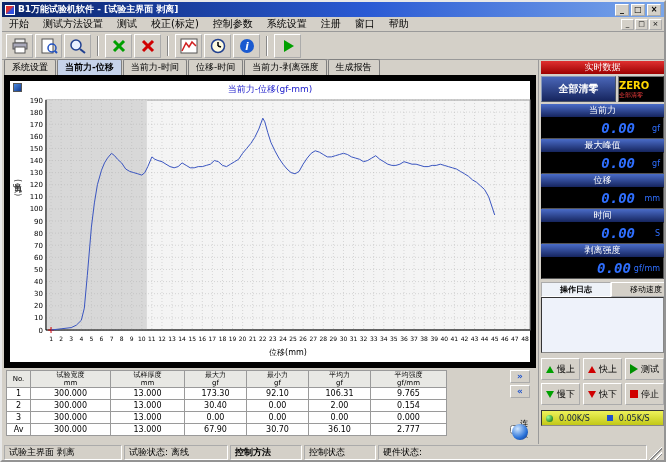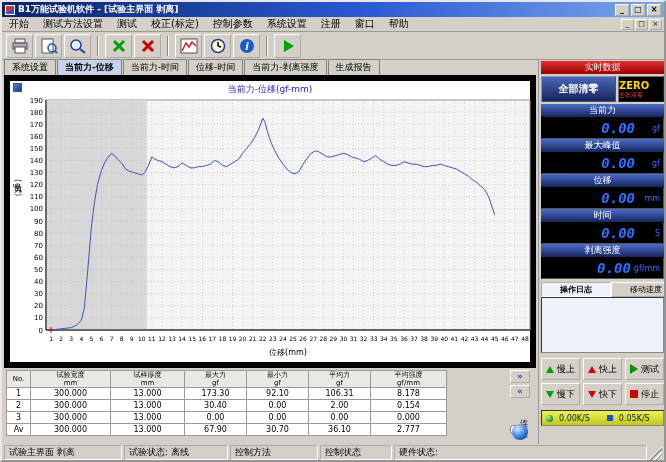--- a/index.html
+++ b/index.html
@@ -412,21 +412,21 @@
           </tr>
         </thead>
       <tbody id="res-body">
           <tr>
             <td>1</td>
             <td>300.000</td>
             <td>13.000</td>
             <td>173.30</td>
             <td>92.10</td>
             <td>106.31</td>
-            <td>8.178</td>
+            <td>9.765</td>
           </tr>
           <tr>
             <td>2</td>
             <td>300.000</td>
             <td>13.000</td>
             <td>30.40</td>
             <td>0.00</td>
             <td>2.00</td>
             <td>0.154</td>
           </tr>
@@ -544,19 +544,19 @@
       <span>0.00K/S</span>
       <span class="sp-div"></span>
       <span class="sp-ico"></span>
       <span>0.05K/S</span>
     </div>
   </div>
 
   <div class="statusbar" id="status-bar">
       <div class="sb-seg" style="width: 118px;">试验主界面  剥离</div>
       <div class="sb-seg" style="width: 104px;">试验状态: 离线</div>
-      <div class="sb-seg" style="width: 88px;">控制方法</div>
+      <div class="sb-seg" style="width: 72px; font-weight: bold;">控制方法</div>
       <div class="sb-seg" style="width: 72px;">控制状态</div>
       <div class="sb-seg" style="flex: 1 1 0%;">硬件状态:</div>
       <div class="sb-seg grip"></div>
     </div>
 
 </div>
 
 </body></html>

